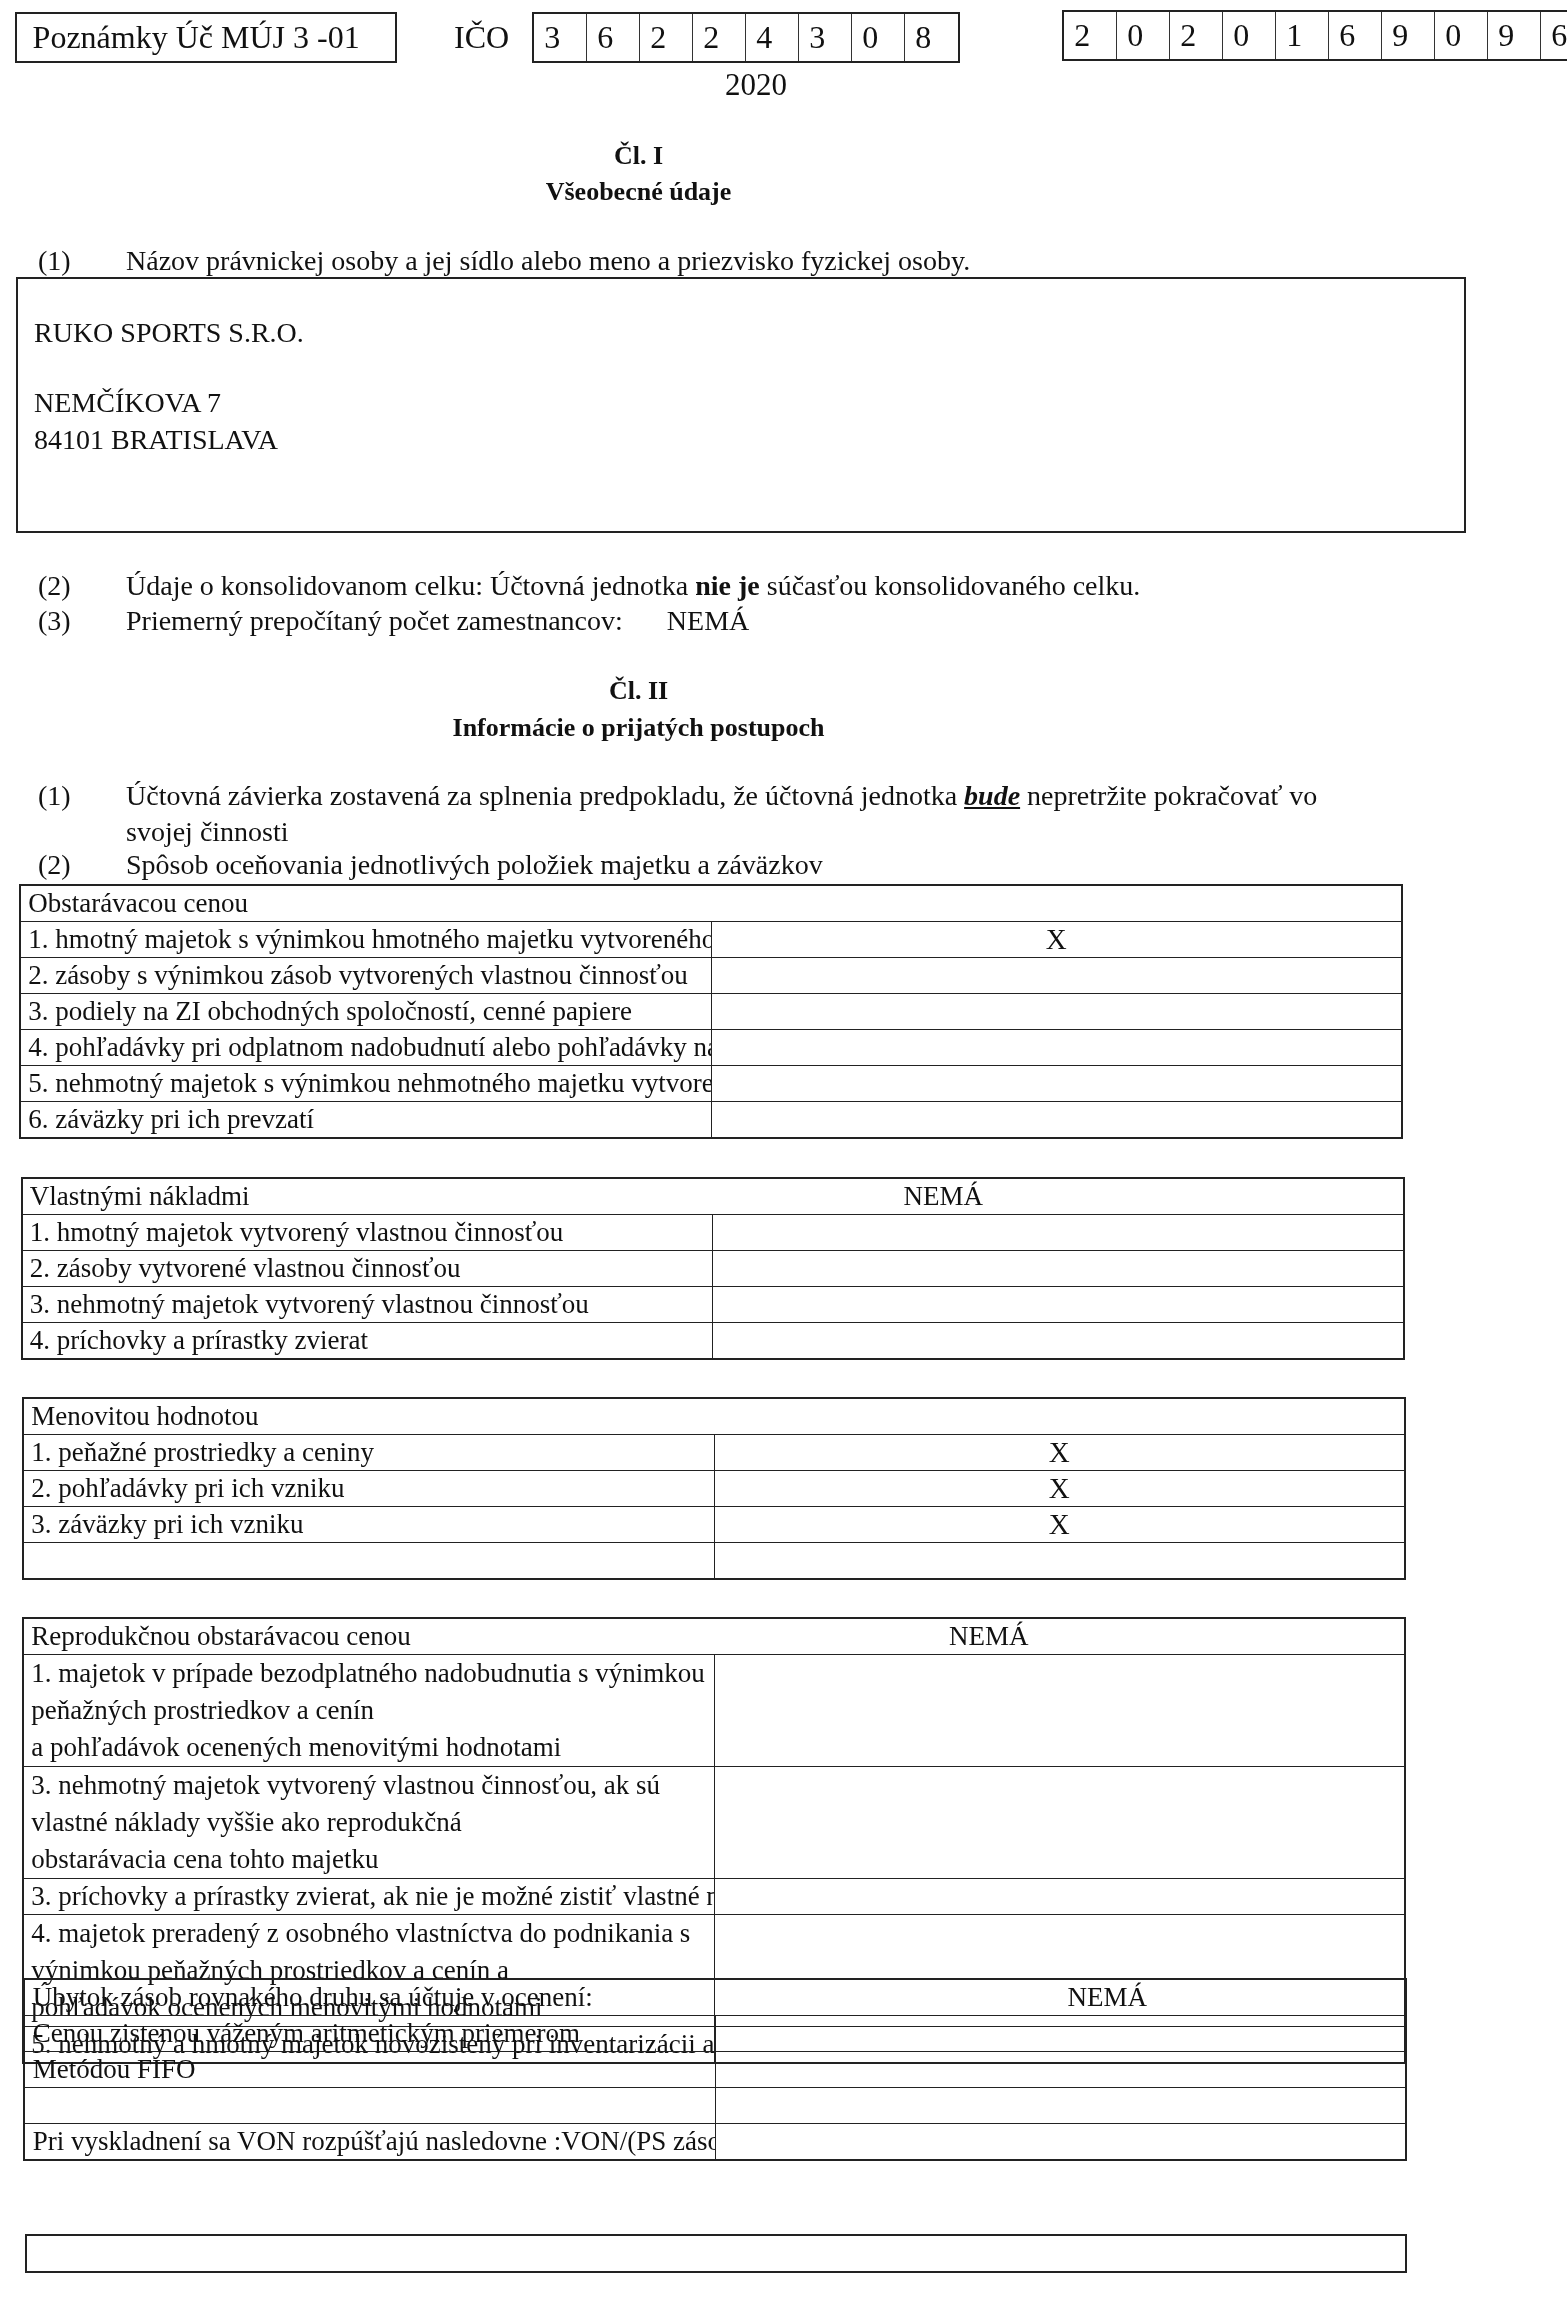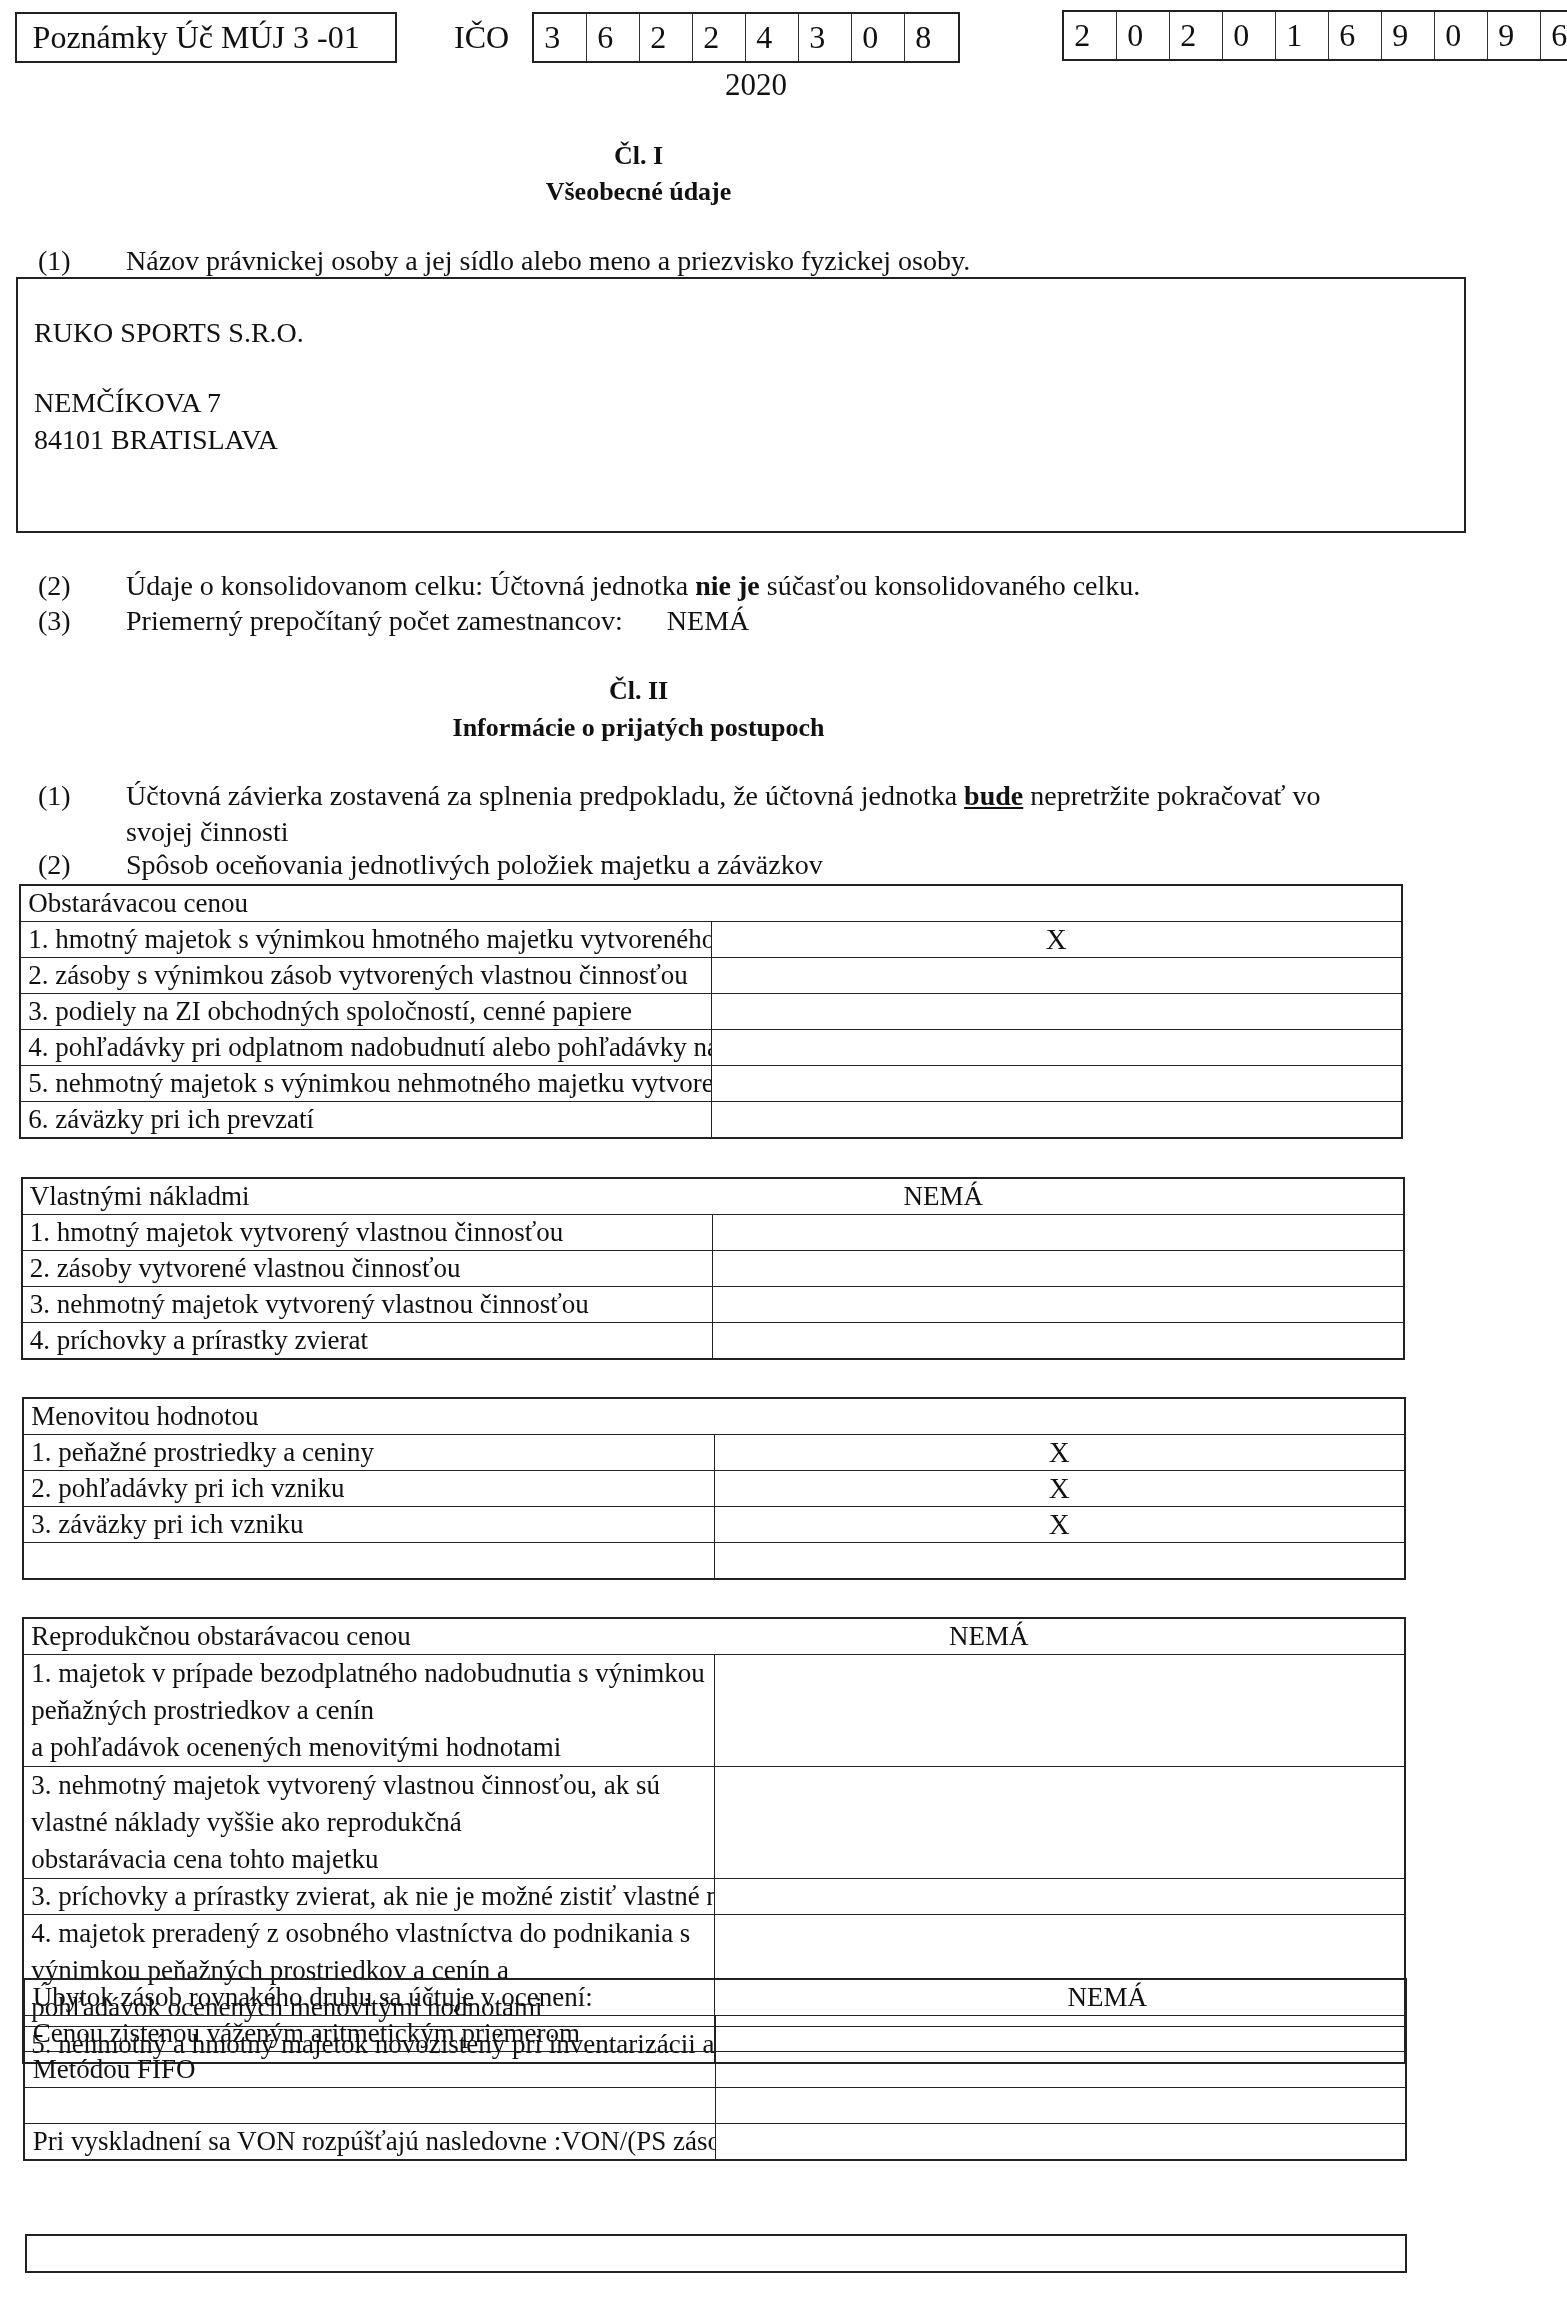--- a/index.html
+++ b/index.html
@@ -88,21 +88,21 @@
 </div>
 <div class="abs para" style="left:38px; top:605px;">
   <span class="num">(3)</span><span>Priemerný prepočítaný počet zamestnancov:</span>
   <span style="margin-left:37px;">NEMÁ</span>
 </div>
 
 <div class="abs heading" style="top:676px;">Čl. II</div>
 <div class="abs heading" style="top:713px;">Informácie o prijatých postupoch</div>
 
 <div class="abs para" style="left:38px; top:780px;">
-  <span class="num">(1)</span><span>Účtovná závierka zostavená za splnenia predpokladu, že účtovná jednotka </span><b style="text-decoration:underline;">bude</b><span> nepretržite pokračovať vo</span>
+  <span class="num">(1)</span><span>Účtovná závierka zostavená za splnenia predpokladu, že účtovná jednotka </span><b style="text-decoration:underline;font-style:italic;">bude</b><span> nepretržite pokračovať vo</span>
 </div>
 <div class="abs para" style="left:126px; top:816px;">svojej činnosti</div>
 <div class="abs para" style="left:38px; top:849px;">
   <span class="num">(2)</span><span>Spôsob oceňovania jednotlivých položiek majetku a záväzkov</span>
 </div>
 
 <table class="form" style="left:19px; top:884px; width:1384px;padding-left:20px;">
   <tbody>
       <tr>
     <td colspan="2">Obstarávacou cenou</td>

